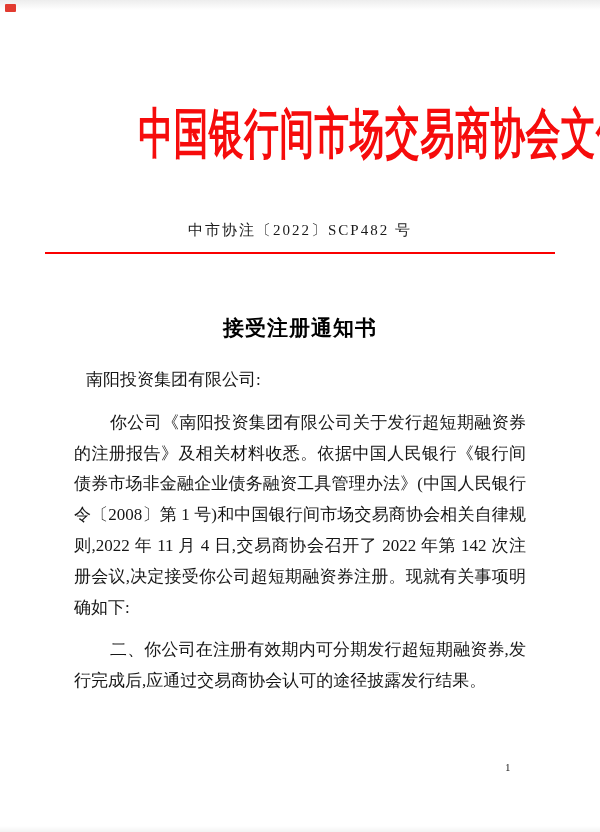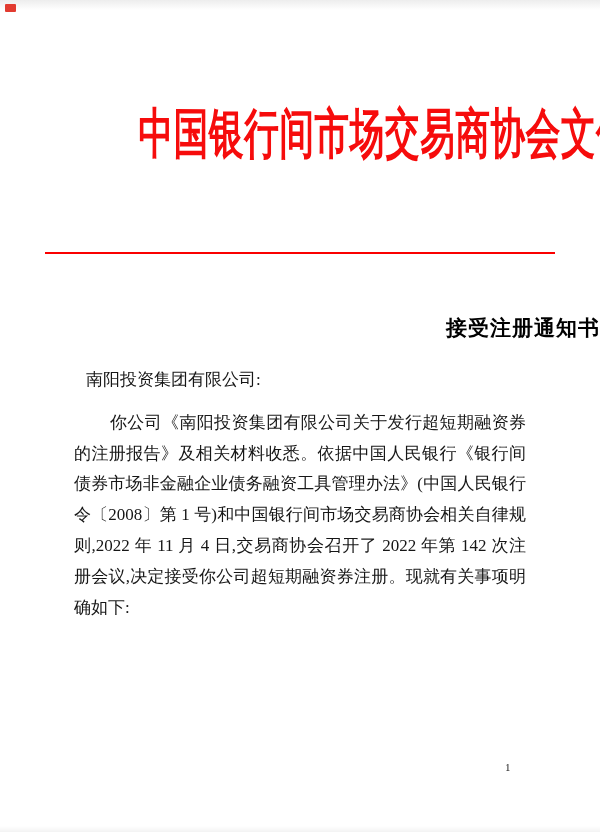--- a/index.html
+++ b/index.html
@@ -63,21 +63,21 @@
     position: absolute;
     top: 252px;
     left: 45px;
     width: 510px;
     height: 2px;
   }
   .notice-title {
     position: absolute;
     top: 314px; left: 0;
     width: 100%;
-    text-align: right;
+    text-align: center;
     font-size: 21px;
     font-weight: bold;
     letter-spacing: 1px;
     color: #000000;
   }
   .body-block {
     position: absolute;
     top: 365px;
     left: 62px;
     width: 476px;
@@ -107,27 +107,29 @@
 <div class="page">
 
   <div class="edge-top"></div>
 
   <div class="corner-mark" style="background: rgb(226, 59, 48);"></div>
 
   <div class="org-title-wrap">
     <span class="org-title" style="color: rgb(246, 12, 12);">中国银行间市场交易商协会文件</span>
   </div>
 
+  <div class="doc-number">中市协注〔2022〕SCP482 号</div>
 
   <div class="red-rule" style="background: rgb(250, 0, 0);"></div>
 
   <div class="notice-title">接受注册通知书</div>
 
   <div class="body-block">
     <div class="salutation">南阳投资集团有限公司:</div>
     <p>你公司《南阳投资集团有限公司关于发行超短期融资券的注册报告》及相关材料收悉。依据中国人民银行《银行间债券市场非金融企业债务融资工具管理办法》(中国人民银行令〔2008〕第 1 号)和中国银行间市场交易商协会相关自律规则,2022 年 11 月 4 日,交易商协会召开了 2022 年第 142 次注册会议,决定接受你公司超短期融资券注册。现就有关事项明确如下:</p>
+    <p>二、你公司在注册有效期内可分期发行超短期融资券,发行完成后,应通过交易商协会认可的途径披露发行结果。</p>
   </div>
 
   <div class="page-number">1</div>
 
   <div class="edge-bottom"></div>
 
 </div>
 
 </body></html>

